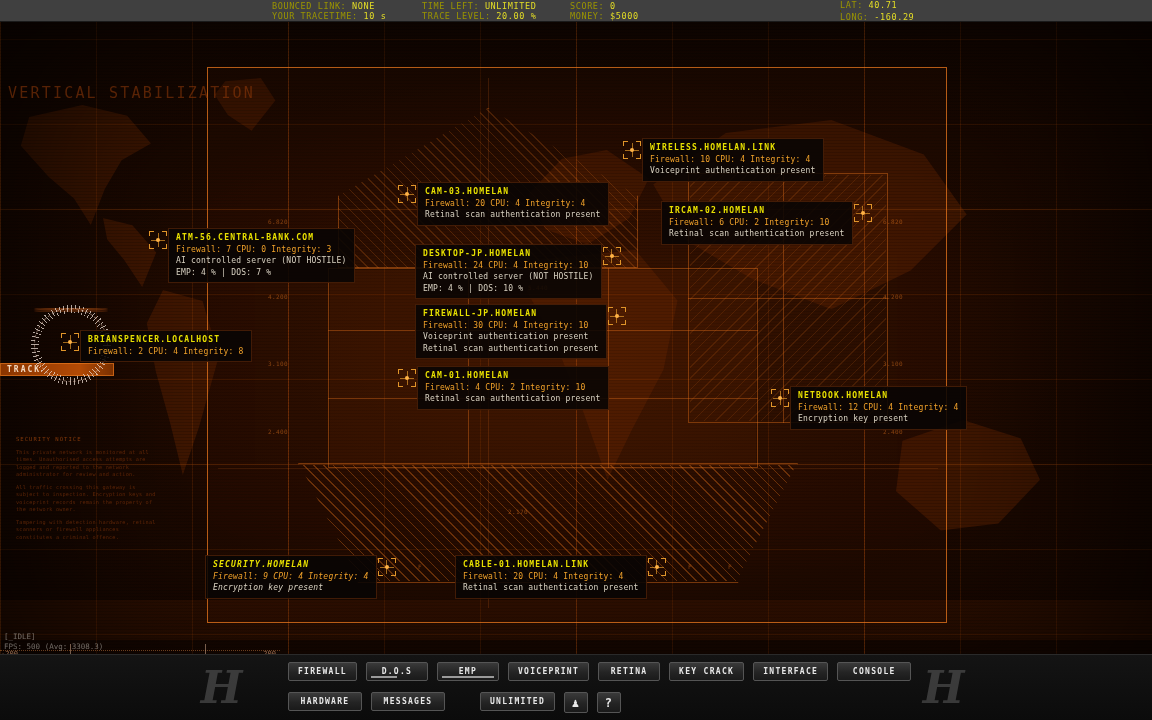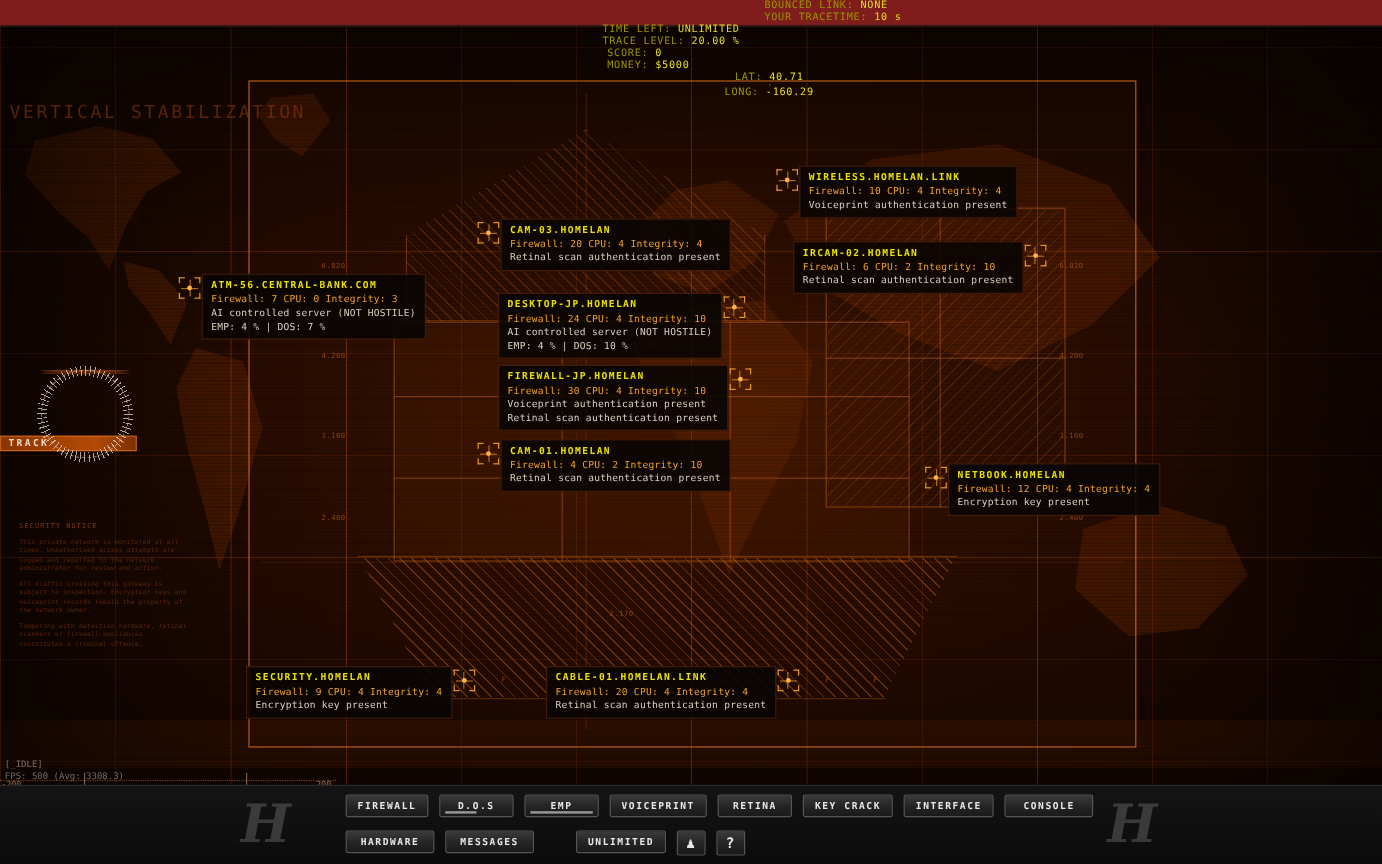--- a/index.html
+++ b/index.html
@@ -47,36 +47,35 @@
   }
   .vignette {
     position: absolute; inset: 0;
     box-shadow: inset 0 0 180px 40px rgba(0,0,0,0.75);
     pointer-events: none;
   }
 
   
   #topbar {
     position: absolute; top: 0; left: 0; right: 0; height: 22px;
-    background: #7f1d1d;
+    background: #404040;
     border-bottom: 1px solid #1a1a1a;
     display: flex; align-items: center;
     z-index: 60;
     font-size: 8.5px; letter-spacing: .6px;
     color: #c9c200;
-    flex-direction: column;
   }
   .tb-group { display: flex; flex-direction: column; justify-content: center; height: 22px; line-height: 10px; }
   .tb-row { white-space: nowrap; }
   .tb-label { color: #9a9400; text-transform: uppercase; }
   .tb-val { color: #e4dd25; }
   #tb-bounce { margin-left: 272px; width: 150px; }
   #tb-time   { margin-left: 0px; width: 148px; }
   #tb-score  { margin-left: 0px; width: 140px; }
-  #tb-coord  { margin-left: 130px; display:flex; align-items:center; gap:0; }
+  #tb-coord  { margin-left: 130px; display:flex; gap:0; }
   .tb-div { width: 1px; height: 11px; background: #4a4600; }
 
   
   #blueprint {
     position: absolute;
     left: 207px; top: 67px; width: 740px; height: 556px;
     border: 1px solid rgba(235,120,30,0.75);
     background: rgba(70,24,0,0.13);
     z-index: 5;
   }
@@ -333,20 +332,35 @@
   <div id="radar">
     <div class="tick-ring"></div>
     <div class="ring"></div>
     <div class="ring2"></div>
     <div class="ring3"></div>
   </div>
   <div id="trackbar">
     <span>TRACK</span>
   </div>
 
+  <div class="node" style="left:60px;top:330px;">
+    <div class="reticle">
+      <i class="c1"></i>
+        <i class="c2"></i>
+        <i class="c3"></i>
+        <i class="c4"></i>
+        <i class="h"></i>
+        <i class="v"></i>
+        <i class="dot"></i>
+    </div>
+    <div class="node-box">
+      <div class="node-title">BRIANSPENCER.LOCALHOST</div>
+      <div class="node-stats">Firewall: 2 CPU: 4 Integrity: 8</div>
+    </div>
+  </div>
 
   <div class="node" style="left:148px;top:228px;">
     <div class="reticle">
       <i class="c1"></i>
         <i class="c2"></i>
         <i class="c3"></i>
         <i class="c4"></i>
         <i class="h"></i>
         <i class="v"></i>
         <i class="dot"></i>
@@ -422,21 +436,21 @@
         <i class="v"></i>
         <i class="dot"></i>
     </div>
     <div class="node-box">
       <div class="node-title">CAM-01.HOMELAN</div>
       <div class="node-stats">Firewall: 4 CPU: 2 Integrity: 10</div>
       <div class="node-info">Retinal scan authentication present</div>
     </div>
   </div>
 
-  <div class="node" style="left:646px;top:138px;">
+  <div class="node" style="left:622px;top:138px;">
     <div class="reticle">
       <i class="c1"></i>
         <i class="c2"></i>
         <i class="c3"></i>
         <i class="c4"></i>
         <i class="h"></i>
         <i class="v"></i>
         <i class="dot"></i>
     </div>
     <div class="node-box">
@@ -473,21 +487,21 @@
         <i class="v"></i>
         <i class="dot"></i>
     </div>
     <div class="node-box">
       <div class="node-title">NETBOOK.HOMELAN</div>
       <div class="node-stats">Firewall: 12 CPU: 4 Integrity: 4</div>
       <div class="node-info">Encryption key present</div>
     </div>
   </div>
 
-  <div class="node rev" style="left:205px;top:555px;">
+  <div class="node rev" style="left:205px;top:555px;font-style:italic;">
     <div class="reticle">
       <i class="c1"></i>
         <i class="c2"></i>
         <i class="c3"></i>
         <i class="c4"></i>
         <i class="h"></i>
         <i class="v"></i>
         <i class="dot"></i>
     </div>
     <div class="node-box">

